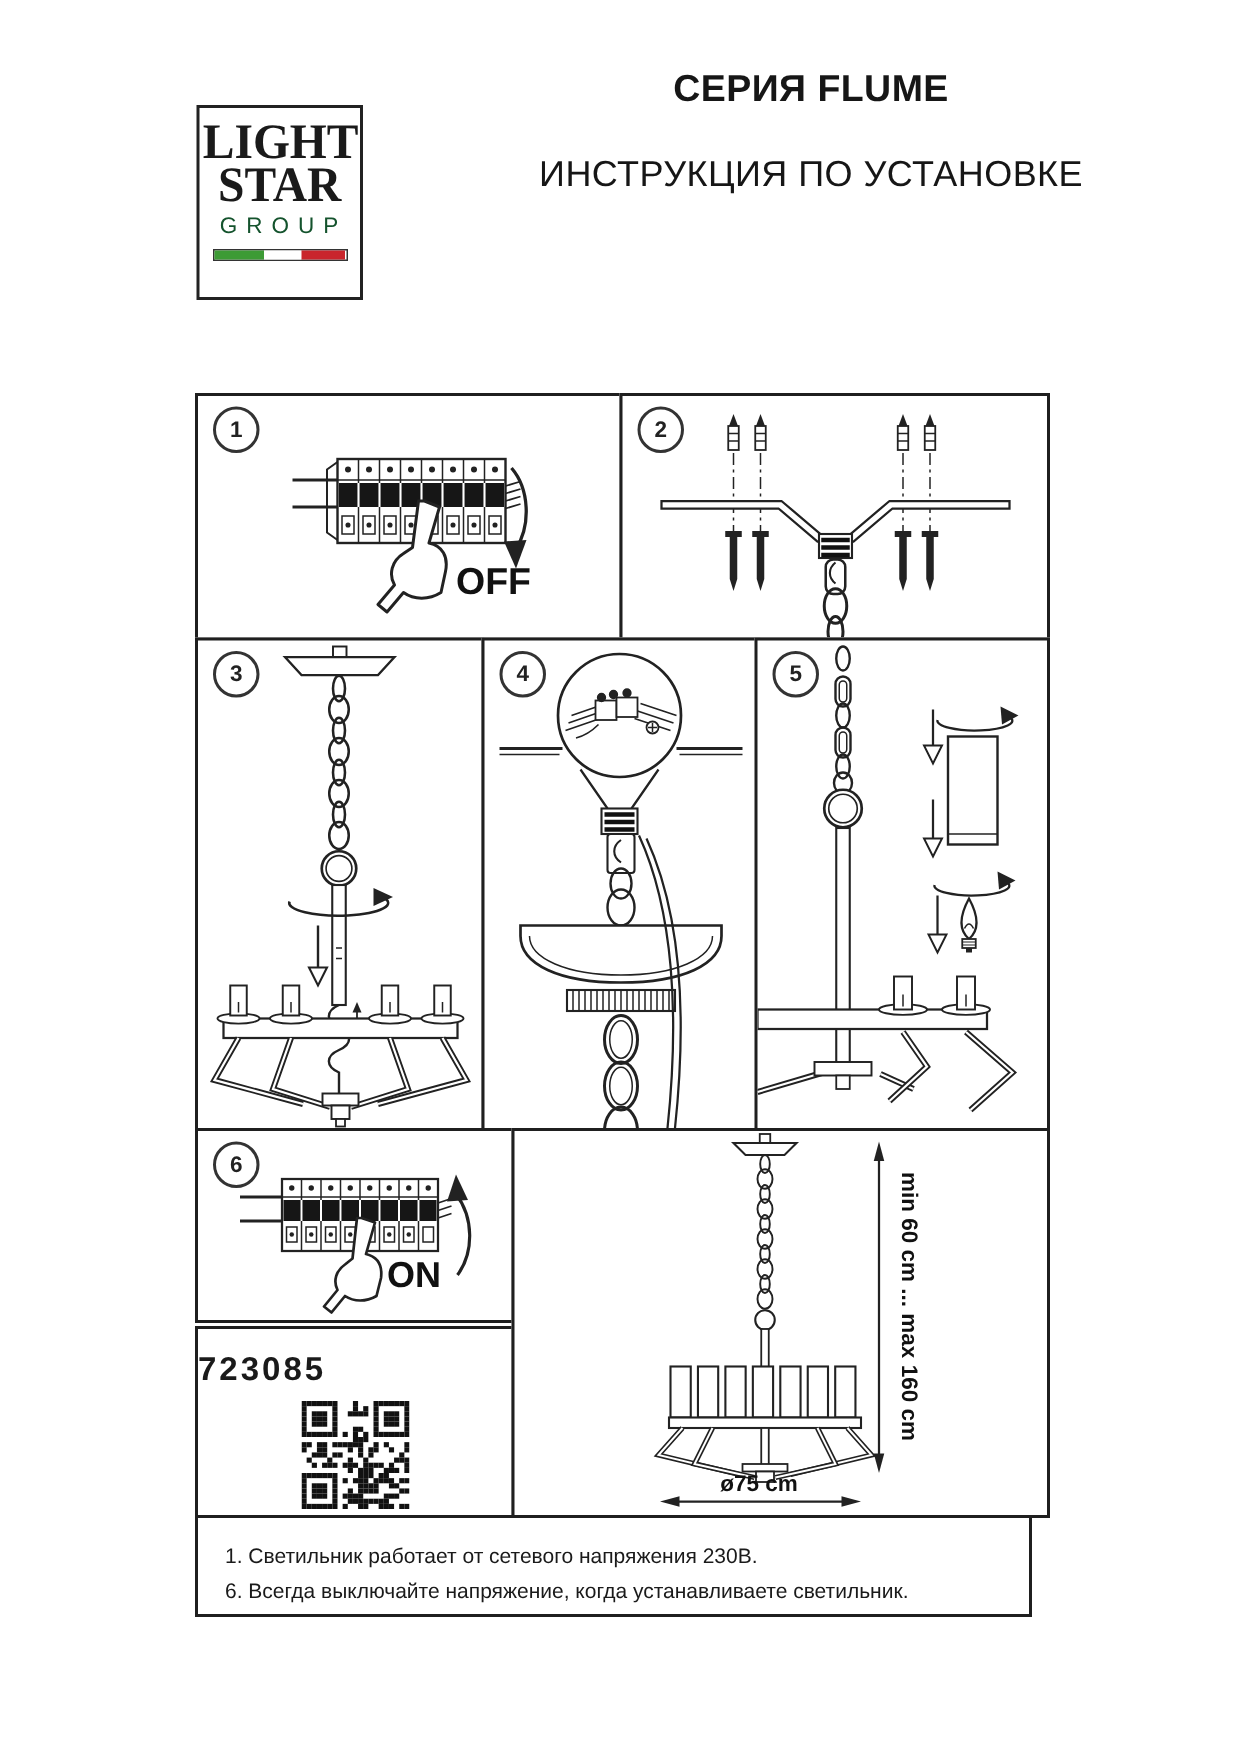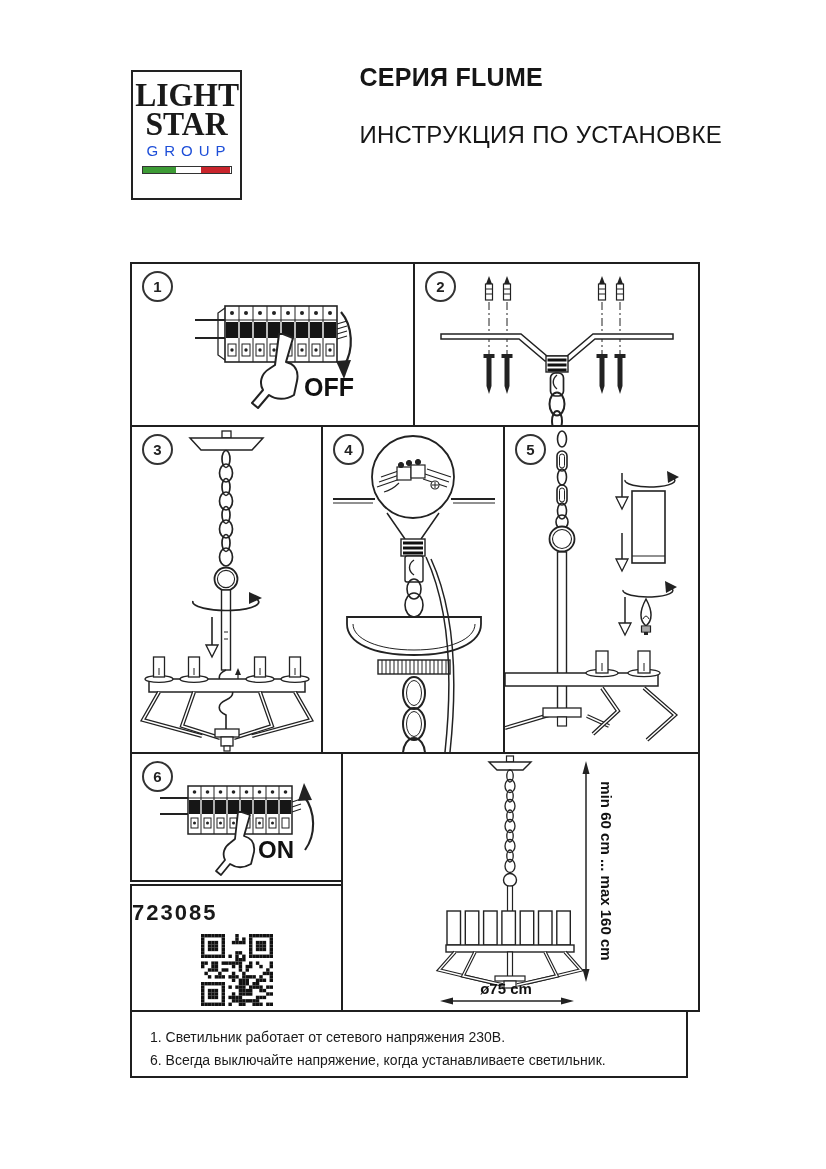--- a/index.html
+++ b/index.html
@@ -4,24 +4,24 @@
 <style>
   html,body{margin:0;padding:0;background:#fff;}
   .page{position:relative;width:826px;height:1169px;background:#fff;overflow:hidden;
         font-family:"Liberation Sans",sans-serif;color:#161616;padding-left:22px;}
   
   .logo{position:absolute;left:131px;top:70px;width:111px;height:130px;border:2px solid #222;
         box-sizing:border-box;text-align:center;background:#fff;}
   .logo-word{font-family:"Liberation Serif",serif;font-weight:bold;font-size:33px;line-height:29px;
         letter-spacing:0px;color:#1a1a1a;transform:scaleX(0.96);}
   .logo-word.first{margin-top:9px;}
-  .logo-group{font-size:15px;letter-spacing:6px;color:#1d4ed8;margin-top:3px;margin-left:5px;}
+  .logo-group{font-size:15px;letter-spacing:6px;color:#14532d;margin-top:3px;margin-left:5px;}
   .logo-flag{margin:7px auto 0;width:90px;height:8px;border:1px solid #333;display:flex;box-sizing:border-box;}
   .flag-seg{height:100%;}
-  .header-block{position:absolute;top:62px;right:126px;text-align:left;}
+  .header-block{position:absolute;top:44px;right:126px;text-align:center;}
   .h-line1{font-size:25px;font-weight:bold;line-height:30px;letter-spacing:0.3px;}
   .h-line2{font-size:25px;font-weight:bold;line-height:30px;letter-spacing:0.3px;}
   .h-instr{margin-top:29px;font-size:24px;font-weight:normal;line-height:27px;letter-spacing:0.3px;}
   
   .panel{position:absolute;border:2px solid #1f1f1f;background:#fff;box-sizing:border-box;}
   .badge{position:absolute;top:7px;left:10px;width:27px;height:27px;border:2px solid #333;
          border-radius:50%;display:flex;align-items:center;justify-content:center;
          font-size:15px;font-weight:bold;color:#222;background:#fff;z-index:3;}
   .draw{position:absolute;left:0;top:0;width:100%;height:100%;}
   svg text{font-family:"Liberation Sans",sans-serif;fill:#111;}

